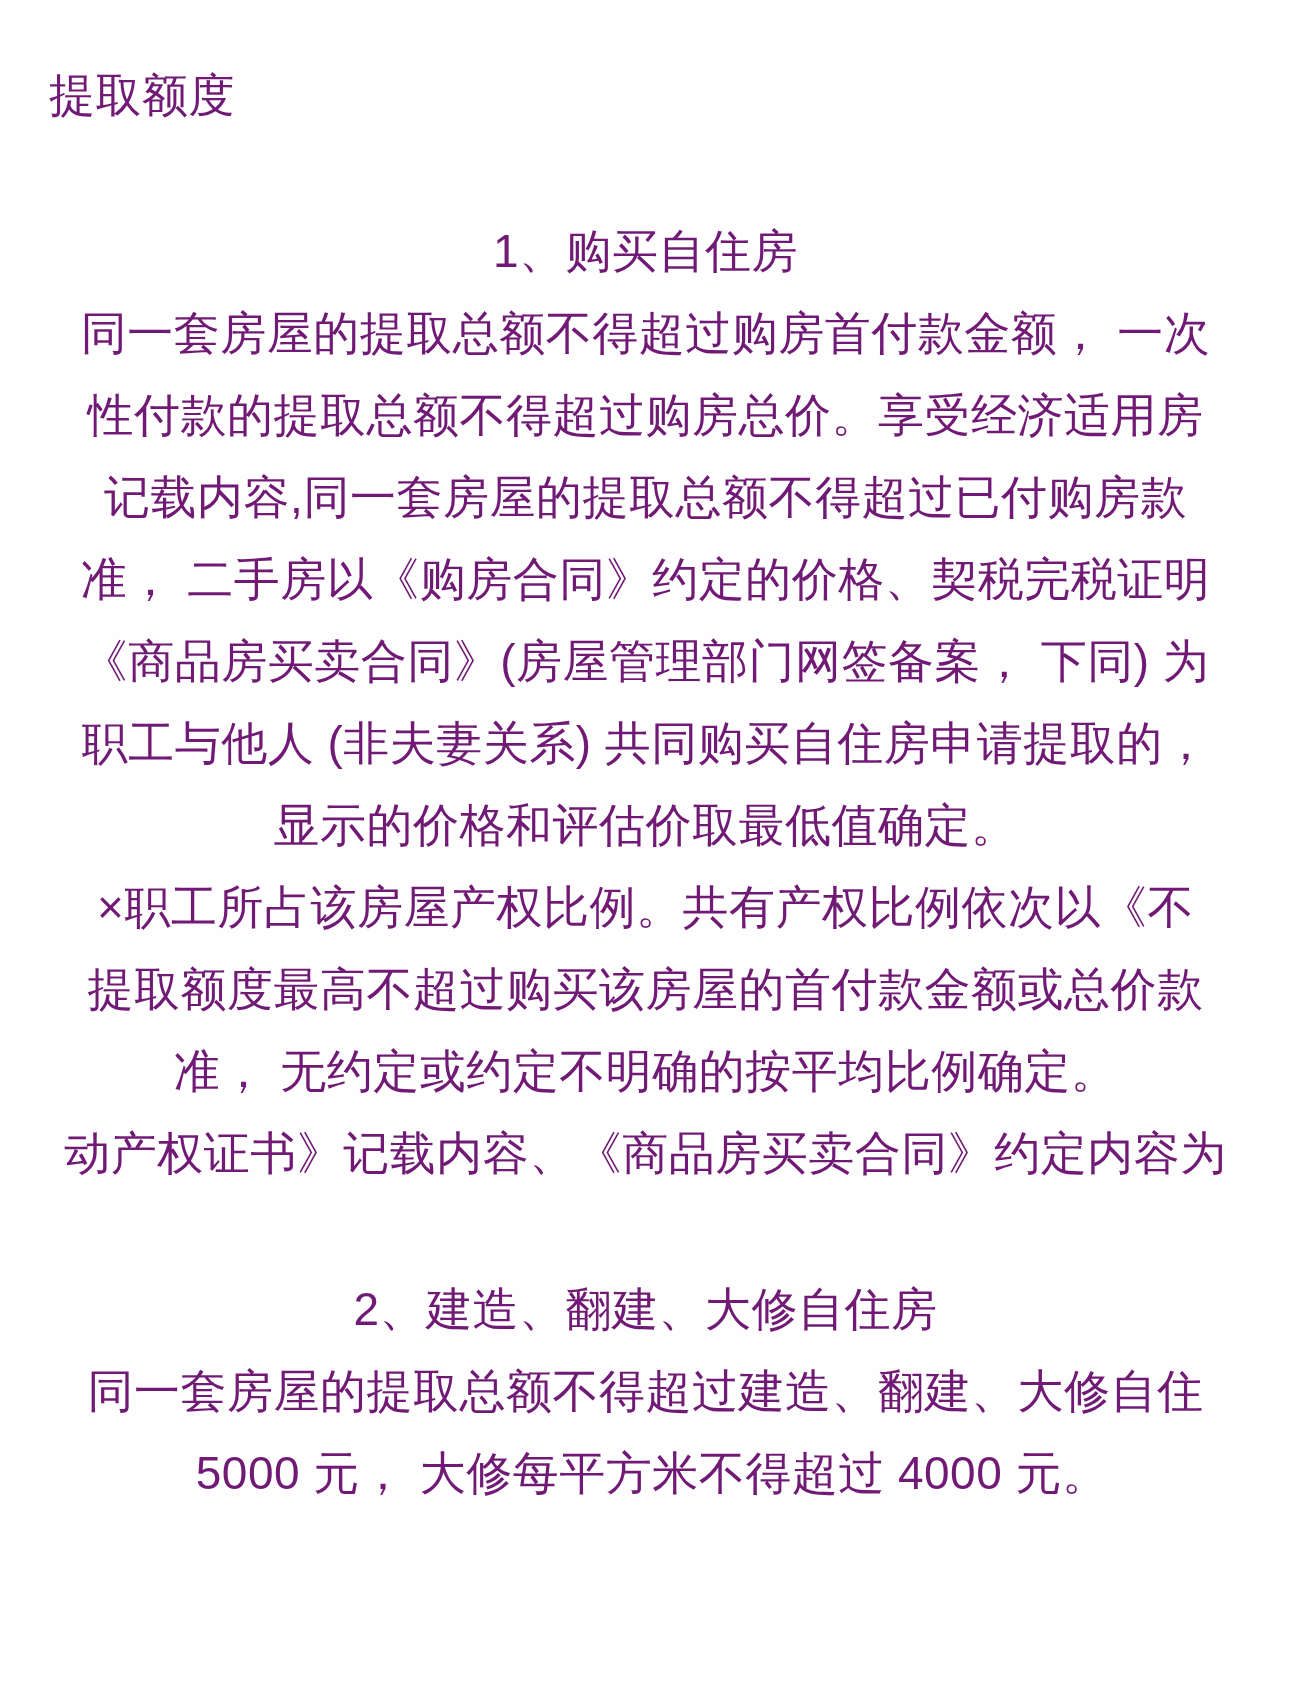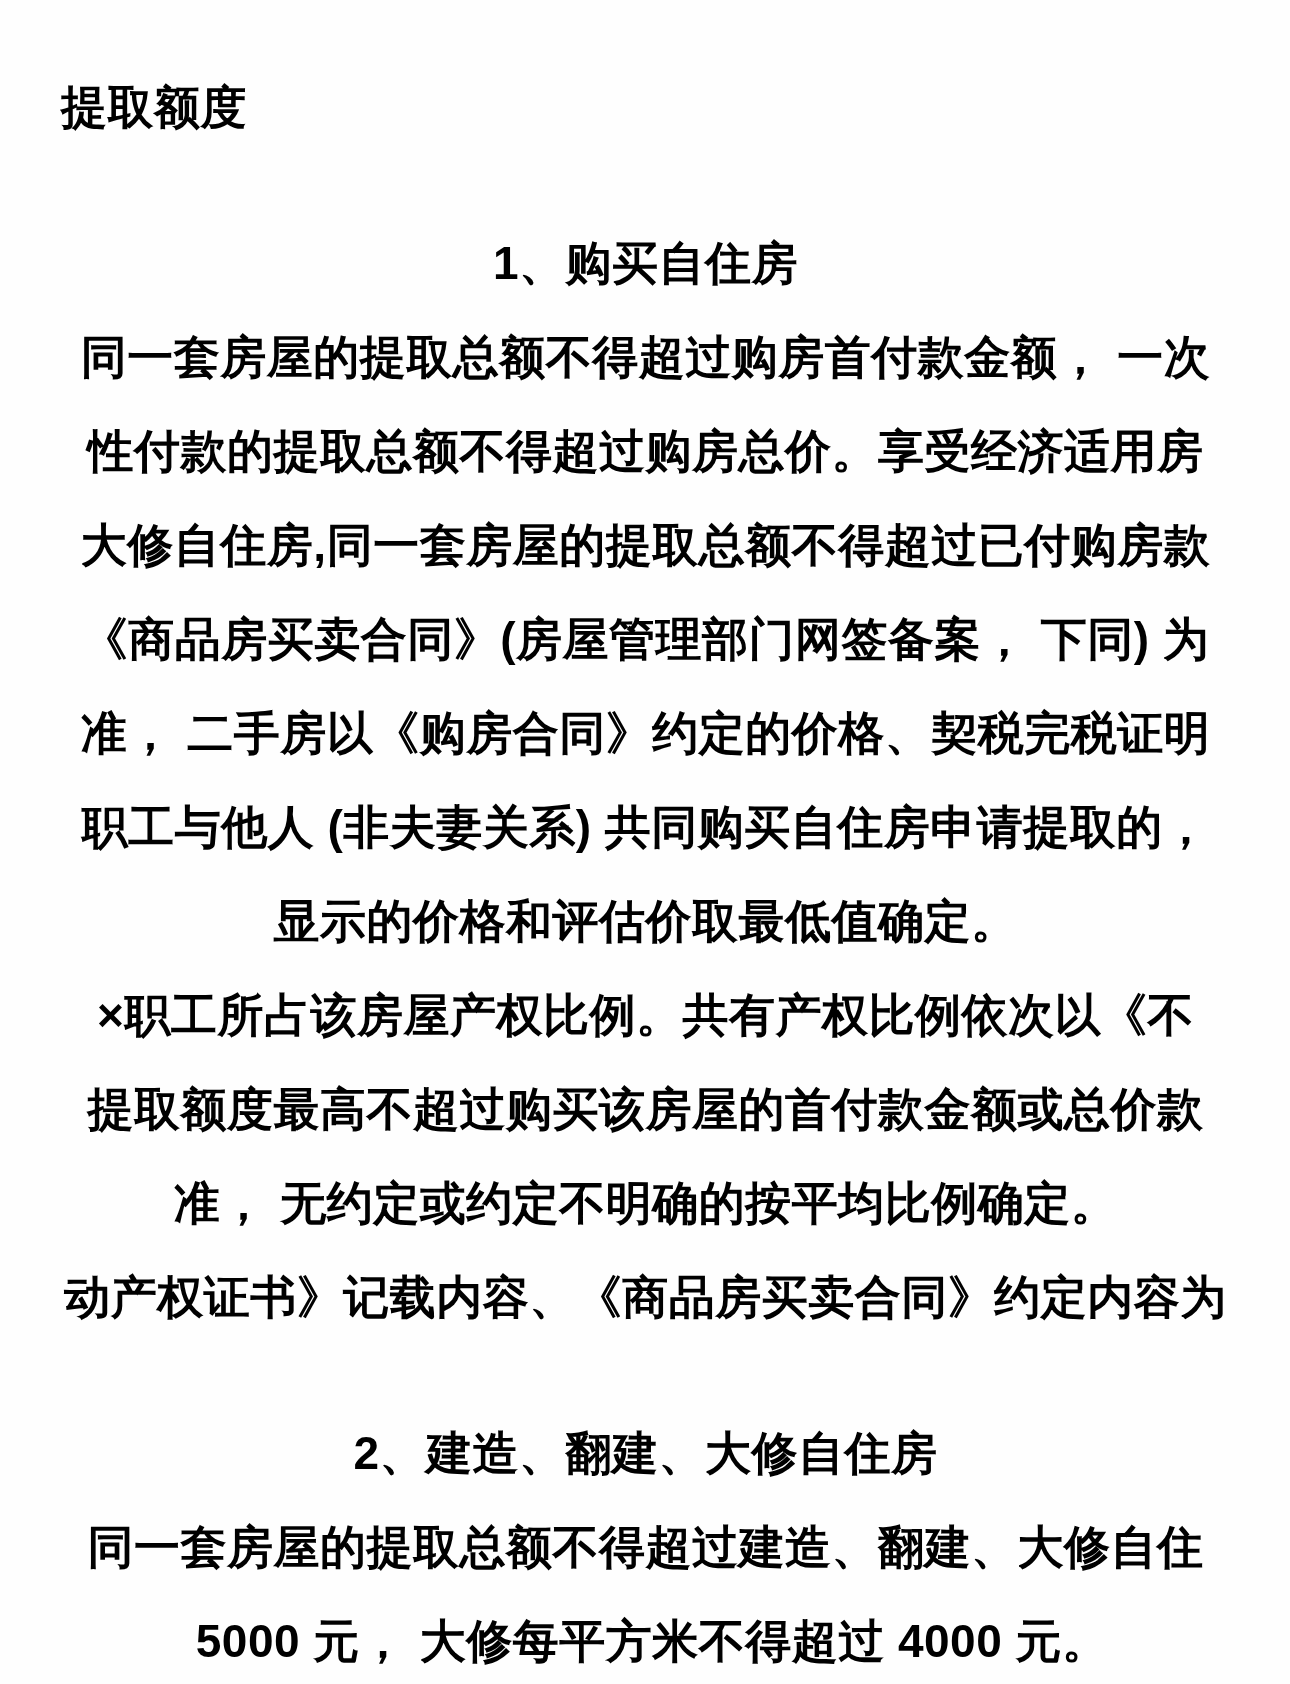--- a/index.html
+++ b/index.html
@@ -13,27 +13,27 @@
     position: relative;
     width: 1290px;
     height: 1684px;
     background: #fefefe;
     box-sizing: border-box;
     padding: 52px 44px 0 45px;
     overflow: hidden;
   }
   .line {
     display: block;
-    margin: 16px;
+    margin: 4px;
     padding: 0;
     height: 78px;
     line-height: 78px;
     font-size: 46px;
-    font-weight: 700;
-    color: #000000;
+    font-weight: 400;
+    color: #701a75;
     white-space: pre;
     letter-spacing: 0.5px;
   }
   .title {
     font-size: 46px;
   }
   .section {
     margin-top: 78px;
     text-align: center;
   }
@@ -42,23 +42,23 @@
 <body>
 
 <div class="page">
 
   <h1 class="line title">提取额度</h1>
 
   <section class="section">
     <div class="line">1、购买自住房</div>
     <div class="line">同一套房屋的提取总额不得超过购房首付款金额， 一次</div>
     <div class="line">性付款的提取总额不得超过购房总价。享受经济适用房</div>
-    <div class="line">大修自住房,同一套房屋的提取总额不得超过已付购房款</div>
+    <div class="line">记载内容,同一套房屋的提取总额不得超过已付购房款</div>
+    <div class="line">准， 二手房以《购房合同》约定的价格、契税完税证明</div>
     <div class="line">《商品房买卖合同》(房屋管理部门网签备案， 下同) 为</div>
-    <div class="line">准， 二手房以《购房合同》约定的价格、契税完税证明</div>
     <div class="line">职工与他人 (非夫妻关系) 共同购买自住房申请提取的，</div>
     <div class="line">显示的价格和评估价取最低值确定。</div>
     <div class="line">×职工所占该房屋产权比例。共有产权比例依次以《不</div>
     <div class="line">提取额度最高不超过购买该房屋的首付款金额或总价款</div>
     <div class="line">准， 无约定或约定不明确的按平均比例确定。</div>
     <div class="line">动产权证书》记载内容、《商品房买卖合同》约定内容为</div>
   </section>
 
   <section class="section">
     <div class="line">2、建造、翻建、大修自住房</div>

